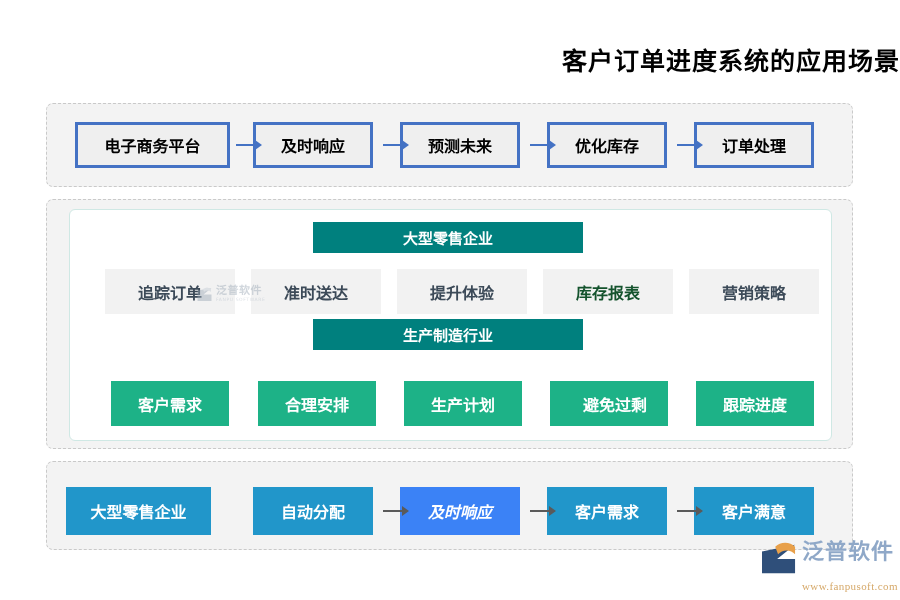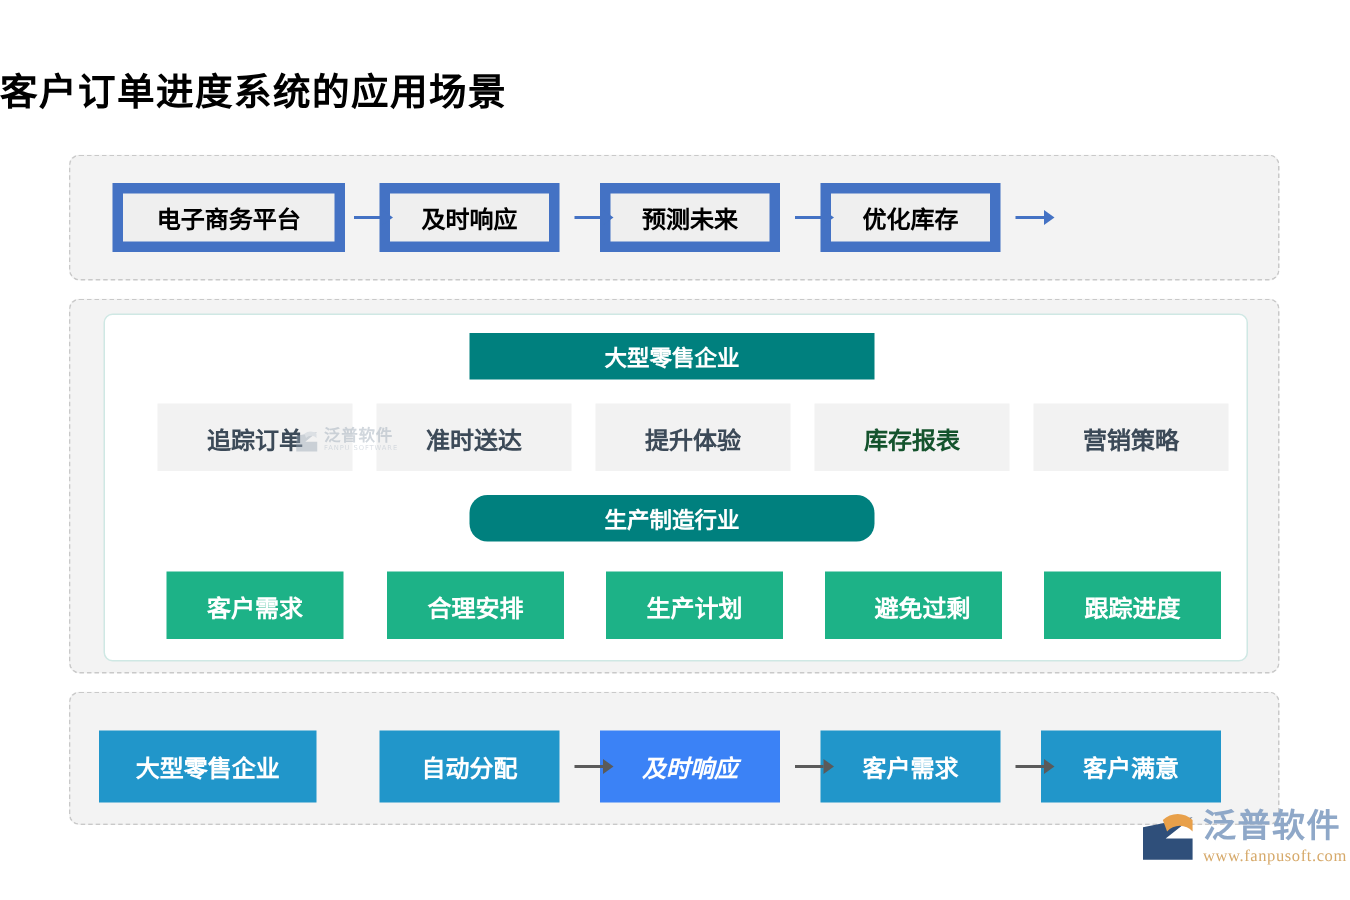--- a/index.html
+++ b/index.html
@@ -9,21 +9,21 @@
     background:#ffffff;
     font-family:"DejaVu Sans","Liberation Sans",sans-serif;
     overflow:hidden;
     position:relative;
   }
   .canvas{position:relative;width:900px;height:600px;}
 
   
   .page-title{
     position:absolute;left:0;top:47px;width:900px;
-    text-align:left;
+    text-align:right;
     font-size:25px;font-weight:bold;color:#000000;
     letter-spacing:1px;
     line-height:30px;
   }
 
   
   .section{
     position:absolute;
     border:1px dashed #c9c9c9;
     border-radius:7px;
@@ -48,21 +48,21 @@
     position:absolute;
     display:flex;align-items:center;justify-content:center;
     box-sizing:border-box;
     text-align:center;
     white-space:nowrap;
   }
 
   
   .box-outline{
     background:#efefef;
-    border:7px solid #404040;
+    border:3px solid #404040;
     color:#000000;
     font-size:16px;font-weight:bold;
     height:46px;top:122px;
   }
 
   
   .box-gray{
     background:#f2f2f2;
     color:#3c4a58;
     font-size:16px;font-weight:bold;
@@ -90,21 +90,21 @@
     position:absolute;
     left:313px;width:270px;height:31px;
     background:#00807e;
     color:#ffffff;
     font-size:15px;font-weight:bold;
     display:flex;align-items:center;justify-content:center;
     box-sizing:border-box;
     white-space:nowrap;
   }
   #bar-retail{top:222px;}
-  #bar-manu{top:330px;border-radius:12px;}
+  #bar-manu{top:319px;}
 
   
   .arrow{
     position:absolute;
     height:14px;
     display:flex;align-items:center;
   }
   .arrow .shaft{
     height:2px;flex:1;
   }
@@ -140,36 +140,37 @@
   }
   .brand-mark{width:38px;height:34px;flex:none;margin-top:2px;}
   .brand-txt{display:flex;flex-direction:column;}
   .brand-cn{
     font-size:22px;font-weight:bold;color:#8fa8c8;
     line-height:24px;letter-spacing:1px;
   }
   .brand-url{
     font-size:11px;color:#d6a96a;
     font-family:"Liberation Serif","DejaVu Serif",serif;
-    letter-spacing:.4px;margin-top:1px;
+    letter-spacing:.4px;margin-top:16px;
   }
 </style>
 </head>
 <body>
 
 <div class="canvas">
 
   <div class="page-title">客户订单进度系统的应用场景</div>
 
   <div class="section" id="section-top"></div>
 
   <div class="box box-outline" id="ec-box-0" style="left: 75px; width: 155px; background: rgb(239, 239, 239); border-color: rgb(68, 114, 196);">电子商务平台</div>
   <div class="box box-outline" id="ec-box-1" style="left: 253px; width: 120px; background: rgb(239, 239, 239); border-color: rgb(68, 114, 196);">及时响应</div>
   <div class="box box-outline" id="ec-box-2" style="left: 400px; width: 120px; background: rgb(239, 239, 239); border-color: rgb(68, 114, 196);">预测未来</div>
   <div class="box box-outline" id="ec-box-3" style="left: 547px; width: 120px; background: rgb(239, 239, 239); border-color: rgb(68, 114, 196);">优化库存</div>
+  <div class="box box-outline" id="ec-box-4" style="left: 694px; width: 120px; background: rgb(239, 239, 239); border-color: rgb(68, 114, 196);">订单处理</div>
 
   <div class="arrow arrow-blue" id="ec-arrow-0" style="left: 236px; width: 26px; top: 138px;">
     <span class="shaft"></span>
       <span class="head"></span>
   </div>
   <div class="arrow arrow-blue" id="ec-arrow-1" style="left: 383px; width: 26px; top: 138px;">
     <span class="shaft"></span>
       <span class="head"></span>
   </div>
   <div class="arrow arrow-blue" id="ec-arrow-2" style="left: 530px; width: 26px; top: 138px;">

